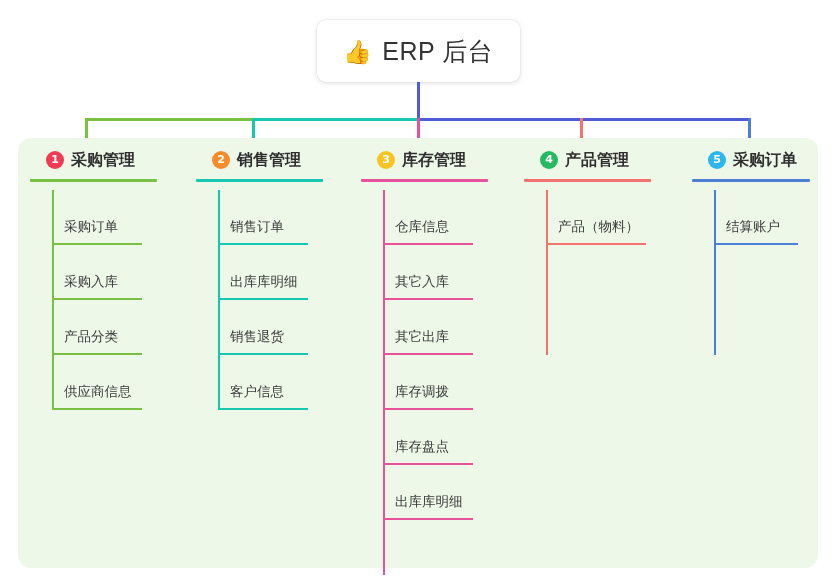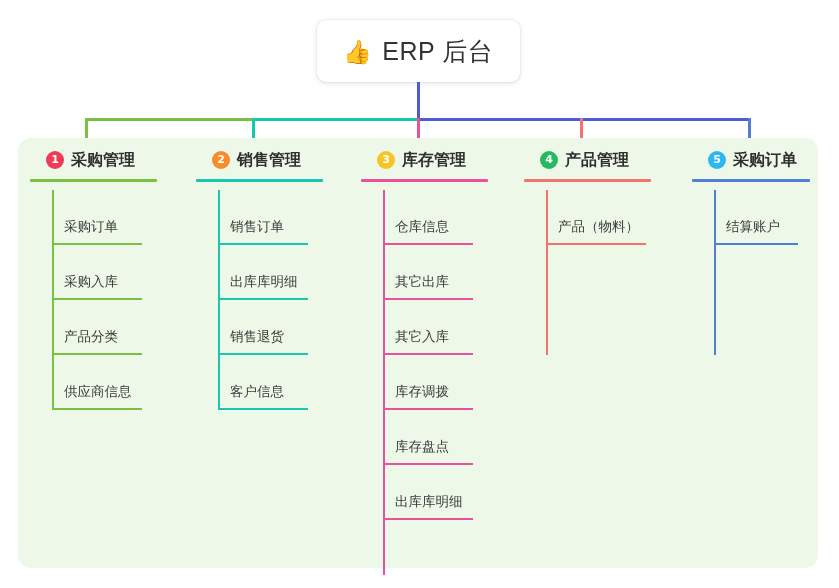--- a/index.html
+++ b/index.html
@@ -170,25 +170,25 @@
           <span class="col-title">库存管理</span>
         </div>
         <div class="col-rule" style="width: 127px; background: rgb(232, 82, 154);"></div>
         <div class="col-body" style="height: 446px;">
           <div class="spine" style="height: 385px; background: rgb(232, 82, 154);"></div>
           <div class="leaf">
             <span class="leaf-label">仓库信息</span>
             <div class="leaf-rule" style="width: 90px; background: rgb(232, 82, 154);"></div>
           </div>
           <div class="leaf">
+            <span class="leaf-label">其它入库</span>
+            <div class="leaf-rule" style="width: 90px; background: rgb(232, 82, 154);"></div>
+          </div>
+          <div class="leaf">
             <span class="leaf-label">其它出库</span>
-            <div class="leaf-rule" style="width: 90px; background: rgb(232, 82, 154);"></div>
-          </div>
-          <div class="leaf">
-            <span class="leaf-label">其它入库</span>
             <div class="leaf-rule" style="width: 90px; background: rgb(232, 82, 154);"></div>
           </div>
           <div class="leaf">
             <span class="leaf-label">库存调拨</span>
             <div class="leaf-rule" style="width: 90px; background: rgb(232, 82, 154);"></div>
           </div>
           <div class="leaf">
             <span class="leaf-label">库存盘点</span>
             <div class="leaf-rule" style="width: 90px; background: rgb(232, 82, 154);"></div>
           </div>

